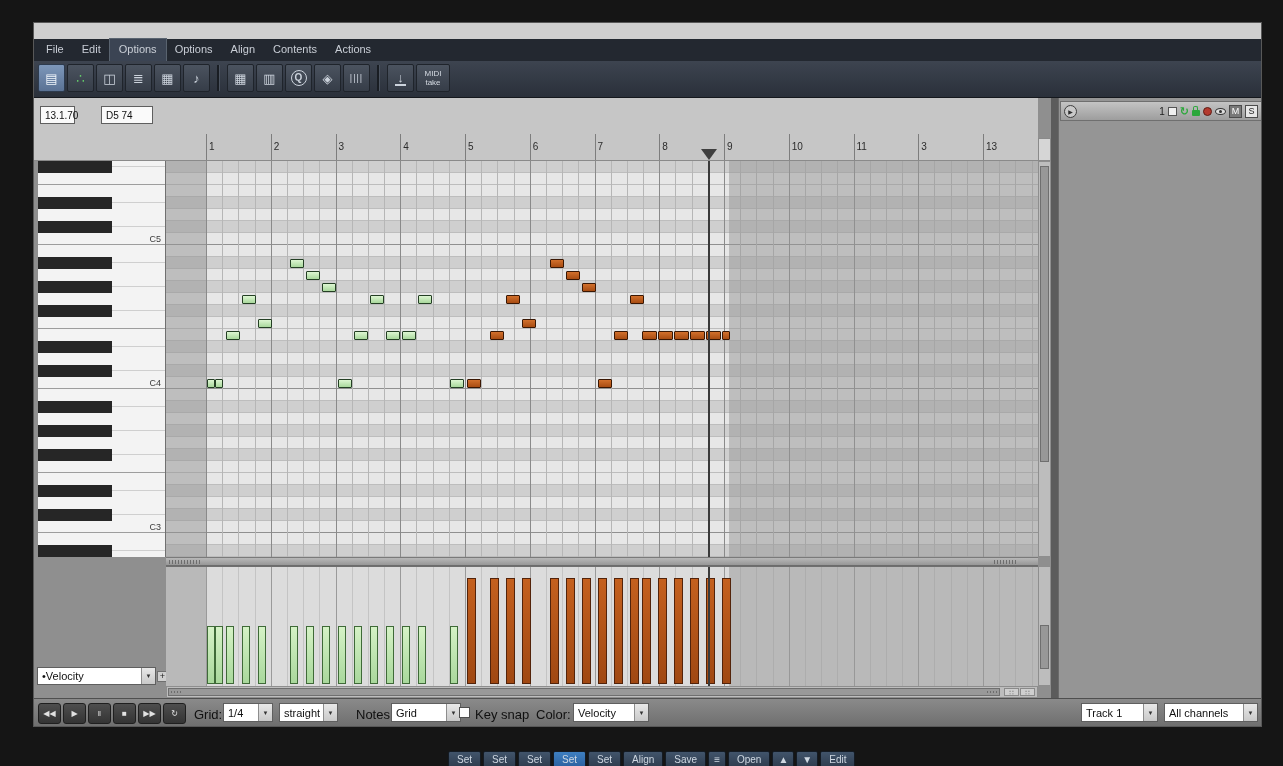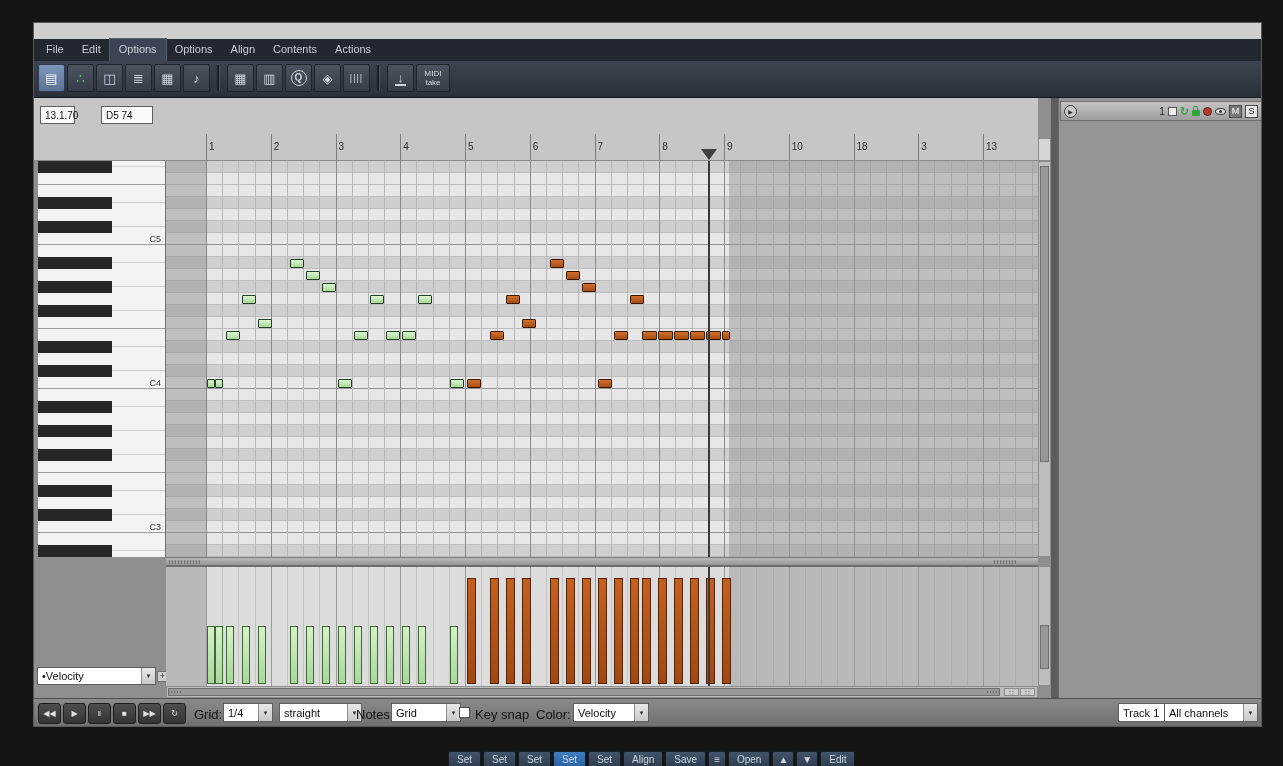--- a/index.html
+++ b/index.html
@@ -232,21 +232,21 @@
         <div class="rlab" style="left: 366.75px;">6</div>
         <div class="rtick" style="left: 428.5px;"></div>
         <div class="rlab" style="left: 431.5px;">7</div>
         <div class="rtick" style="left: 493.25px;"></div>
         <div class="rlab" style="left: 496.25px;">8</div>
         <div class="rtick" style="left: 558px;"></div>
         <div class="rlab" style="left: 561px;">9</div>
         <div class="rtick" style="left: 622.75px;"></div>
         <div class="rlab" style="left: 625.75px;">10</div>
         <div class="rtick" style="left: 687.5px;"></div>
-        <div class="rlab" style="left: 690.5px;">18</div>
+        <div class="rlab" style="left: 690.5px;">11</div>
         <div class="rtick" style="left: 752.25px;"></div>
         <div class="rlab" style="left: 755.25px;">3</div>
         <div class="rtick" style="left: 817px;"></div>
         <div class="rlab" style="left: 820px;">13</div>
         <div class="rtri" style="left: 535px;"></div>
       </div>
     <div class="scorner"></div>
     <div class="sepcol"></div>
 
     <div class="leftcol">
@@ -575,38 +575,38 @@
         <div class="tpbtn">
           <span class="glyph">↻</span>
         </div>
       </div>
 
     <span class="blabel" style="left:160px">Grid:</span>
     <div class="combo" style="left:189px;width:50px">
       <span class="txt">1/4</span>
       <span class="arr">▼</span>
     </div>
-    <div class="combo" style="left:245px;width:83px">
+    <div class="combo" style="left:245px;width:59px">
       <span class="txt">straight</span>
       <span class="arr">▼</span>
     </div>
     <span class="blabel" style="left:322px">Notes:</span>
     <div class="combo" style="left:357px;width:70px">
       <span class="txt">Grid</span>
       <span class="arr">▼</span>
     </div>
     <span class="cbox" style="left:425px"></span>
     <span class="blabel" style="left:441px">Key snap</span>
     <span class="blabel" style="left:502px">Color:</span>
     <div class="combo" style="left:539px;width:76px">
       <span class="txt">Velocity</span>
       <span class="arr">▼</span>
     </div>
 
-    <div class="combo" style="left:1084px;width:77px">
+    <div class="combo" style="left:1047px;width:77px">
       <span class="txt">Track 1</span>
       <span class="arr">▼</span>
     </div>
     <div class="combo" style="left:1130px;width:94px">
       <span class="txt">All channels</span>
       <span class="arr">▼</span>
     </div>
   </div>
 
 </div>

